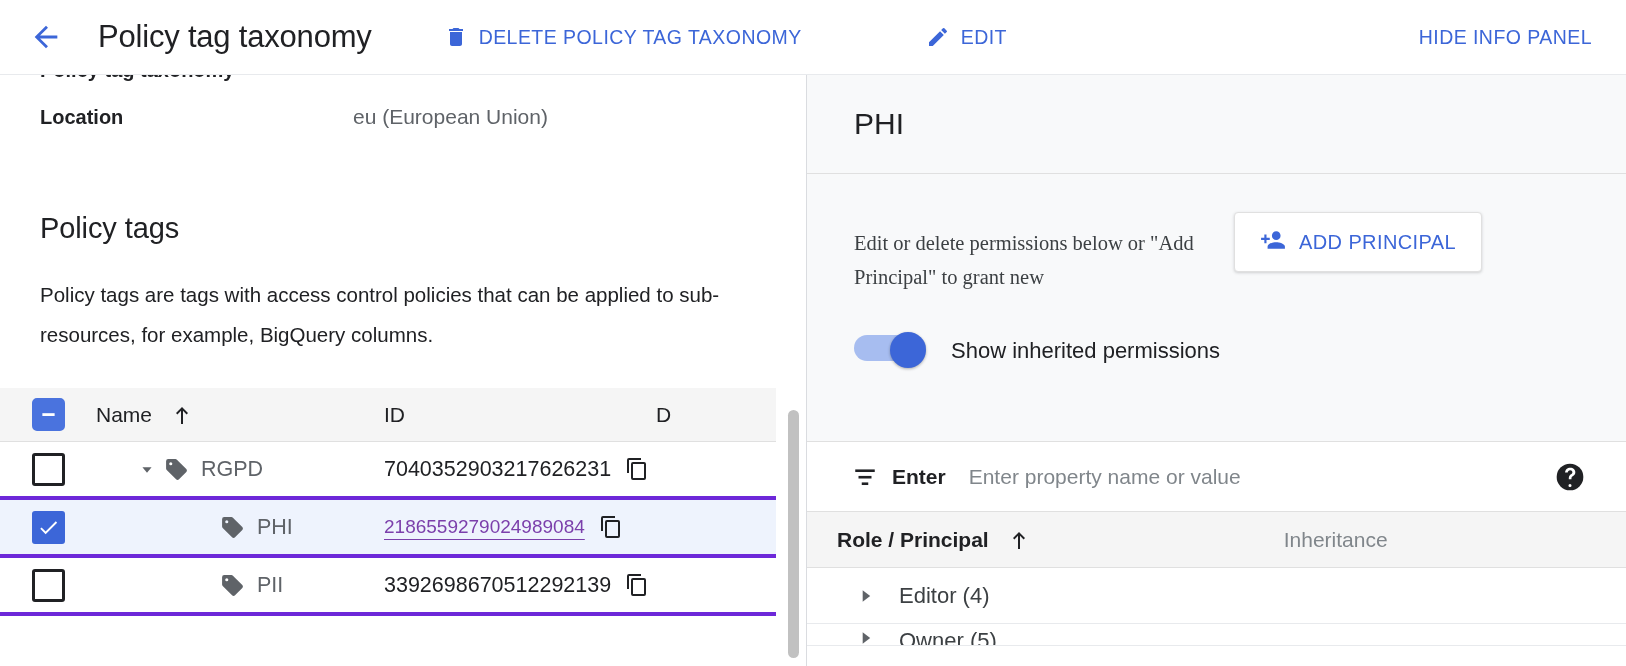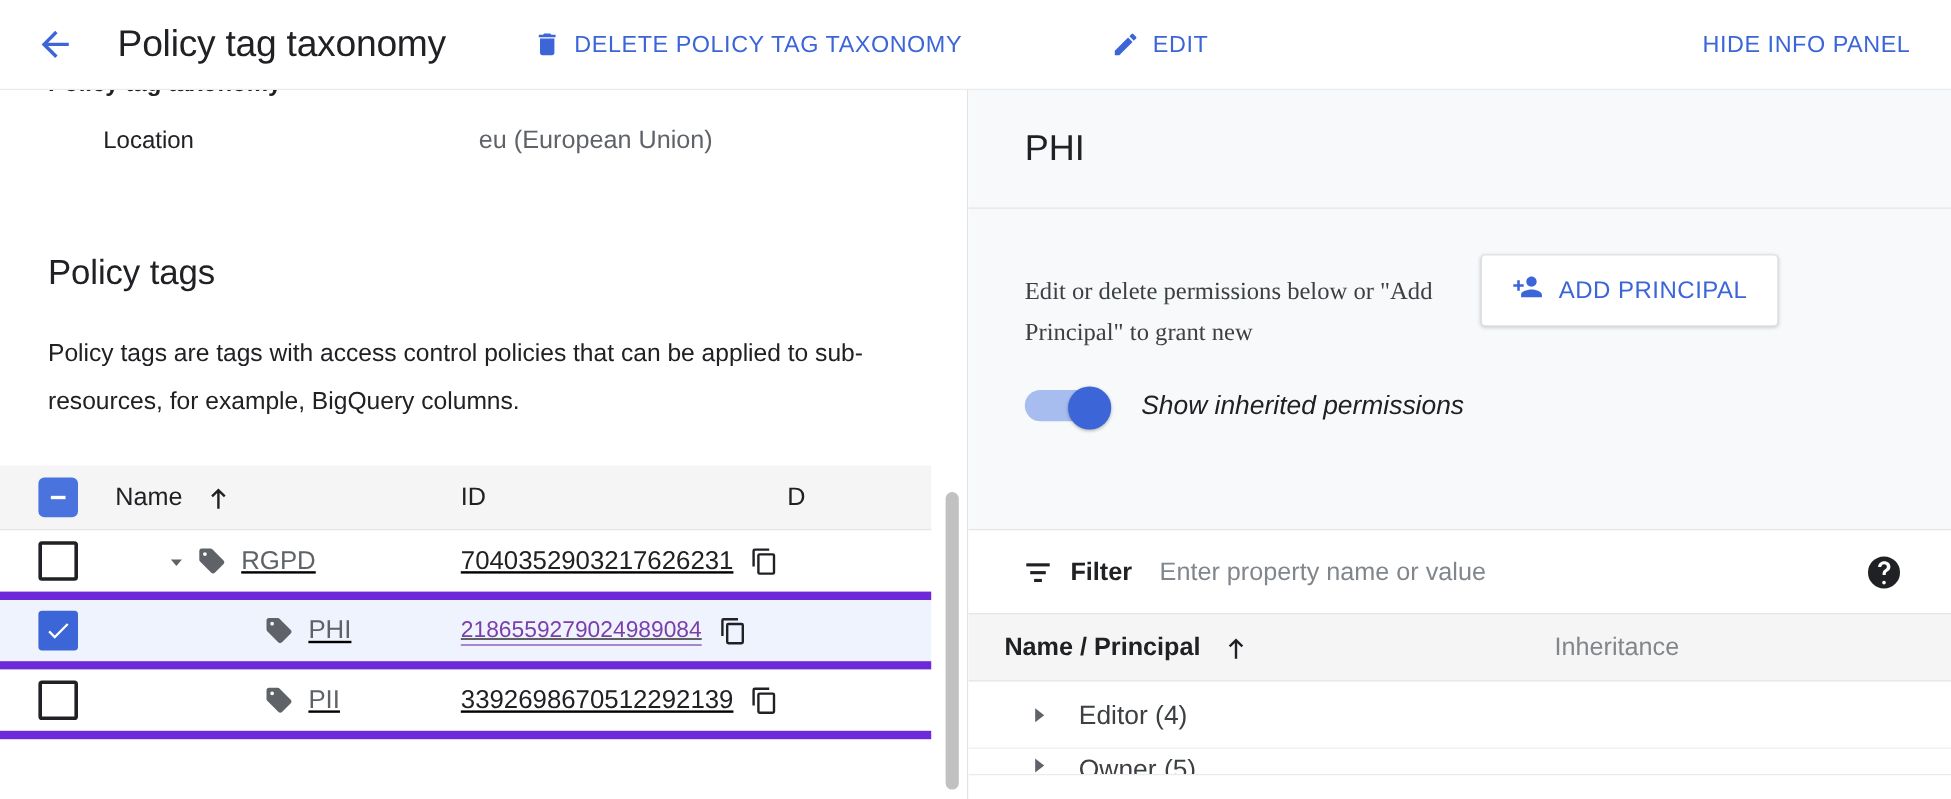--- a/index.html
+++ b/index.html
@@ -52,21 +52,21 @@
   .meta-clip-inner {
     position: absolute; left: 40px; top: -16px;
     font-size: 20px; color: #202124; font-weight: 700;
     white-space: nowrap;
   }
 
   .meta-row {
     position: absolute; left: 40px; top: 30px;
     display: flex; align-items: baseline; white-space: nowrap;
   }
-  .meta-label { font-size: 20px; font-weight: 400; color: #202124; width: 313px; margin-left: 46px; }
+  .meta-label { font-size: 20px; font-weight: 700; color: #202124; width: 313px; }
   .meta-value { font-size: 21px; font-weight: 400; color: #5f6368; }
 
   .section-title {
     position: absolute; left: 40px; top: 137px;
     font-size: 29px; font-weight: 400; color: #202124; letter-spacing: -0.1px;
   }
   .section-desc {
     position: absolute; left: 40px; top: 200px; width: 690px;
     font-size: 20.5px; color: #202124; line-height: 40px;
   }
@@ -75,23 +75,22 @@
   .tags-table {
     position: absolute; left: 0; top: 313px; width: 776px;
   }
   .tt-head {
     display: flex; align-items: center; height: 54px;
     background: #f5f5f5; border-bottom: 1px solid #e0e0e0;
     position: relative;
   }
   .tt-row {
     display: flex; align-items: center; height: 58px;
-    background: #fff; border-bottom: 7px solid #6d28d9;
+    background: #fff; border-bottom: 4px solid #6d28d9;
     position: relative;
-    text-decoration: underline;
   }
   .tt-row.selected { background: #eef3fd; }
   .cb-cell { width: 96px; display: flex; justify-content: center; align-items: center; }
 
   .cbx {
     width: 33px; height: 33px; border: 3px solid #202124; border-radius: 3px;
     background: #fff; cursor: pointer;
     display: flex; align-items: center; justify-content: center;
   }
   .cbx.checked { background: #3c66d8; border-color: #3c66d8; }
@@ -160,22 +159,22 @@
   .add-principal {
     position: absolute; left: 427px; top: 38px;
     height: 60px; padding: 0 25px;
     background: #fff; border: 1px solid #e0e0e0; border-radius: 4px;
     box-shadow: 0 1px 3px rgba(60,64,67,0.22);
     display: flex; align-items: center; gap: 13px;
     color: #3c66d8; font-size: 20px; font-weight: 500; letter-spacing: 0.4px;
     cursor: pointer; white-space: nowrap;
   }
   .toggle-row {
-    position: absolute; left: 47px; top: 148px;
-    display: flex; align-items: center; gap: 25px; cursor: pointer; font-style: italic;
+    position: absolute; left: 47px; top: 158px;
+    display: flex; align-items: flex-end; gap: 25px; cursor: pointer;
   }
   .switch { position: relative; width: 72px; height: 32px; }
   .switch .track {
     position: absolute; left: 0; top: 3px; width: 72px; height: 26px;
     border-radius: 13px; background: #a7bdf0;
   }
   .switch .knob {
     position: absolute; left: 36px; top: 0; width: 36px; height: 36px;
     border-radius: 50%; background: #3c66d8;
     box-shadow: 0 1px 3px rgba(0,0,0,0.3);
@@ -407,32 +406,32 @@
     </div>
 
     <div class="filter-bar">
       <span class="filter-icon">
         <svg width="26" height="26" viewBox="0 0 24 24">
           <rect x="3" y="5" width="18" height="2.4" fill="#202124"></rect>
           <rect x="6" y="11" width="12" height="2.4" fill="#202124"></rect>
           <rect x="9" y="17" width="6" height="2.4" fill="#202124"></rect>
         </svg>
       </span>
-      <span class="filter-label">Filter</span>
+      <span class="filter-label">Enter</span>
       <input class="filter-input" type="text" placeholder="Enter property name or value" style="">
       <span class="help-icon">
         <svg width="32" height="32" viewBox="0 0 24 24">
           <circle cx="12" cy="12" r="10" fill="#202124"></circle>
           <path d="M12 17.2a1.15 1.15 0 1 1 0 2.3 1.15 1.15 0 0 1 0-2.3zm.2-12.2c2.2 0 3.8 1.4 3.8 3.4 0 1.3-.6 2.2-1.7 2.9-.9.6-1.2 1-1.2 1.9v.4h-2v-.6c0-1.5.5-2.2 1.6-3 .8-.5 1.1-1 1.1-1.6 0-.9-.7-1.5-1.7-1.5s-1.8.7-1.8 1.8H8.3C8.3 6.5 10 5 12.2 5z" fill="#fff"></path>
         </svg>
       </span>
     </div>
 
     <div class="perm-head">
-      <span class="ph-role">Name / Principal</span>
+      <span class="ph-role">Role / Principal</span>
       <span class="sort-arrow">
         <svg width="24" height="24" viewBox="0 0 24 24">
           <path d="M12 4l-6 6 1.4 1.4L11 7.8V21h2V7.8l3.6 3.6L18 10z" fill="#202124"></path>
         </svg>
       </span>
       <span class="ph-inherit">Inheritance</span>
     </div>
 
     <div class="perm-row">
       <span class="pr-caret">

